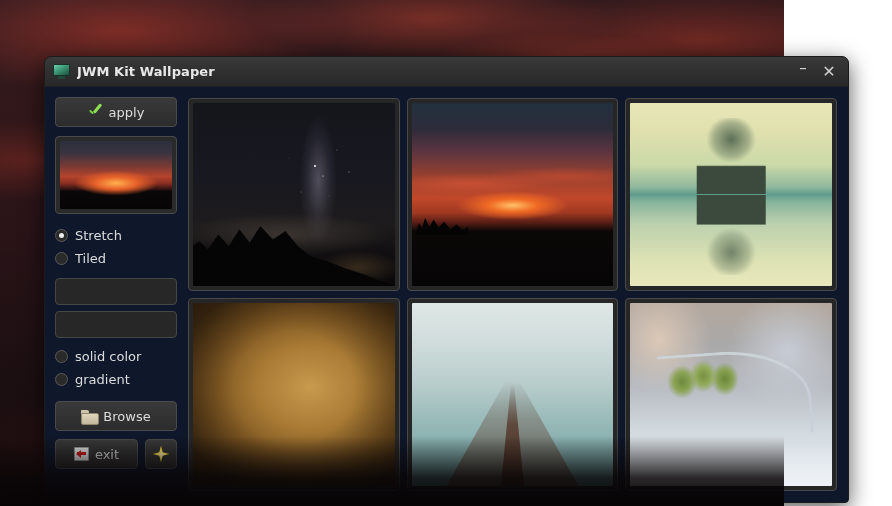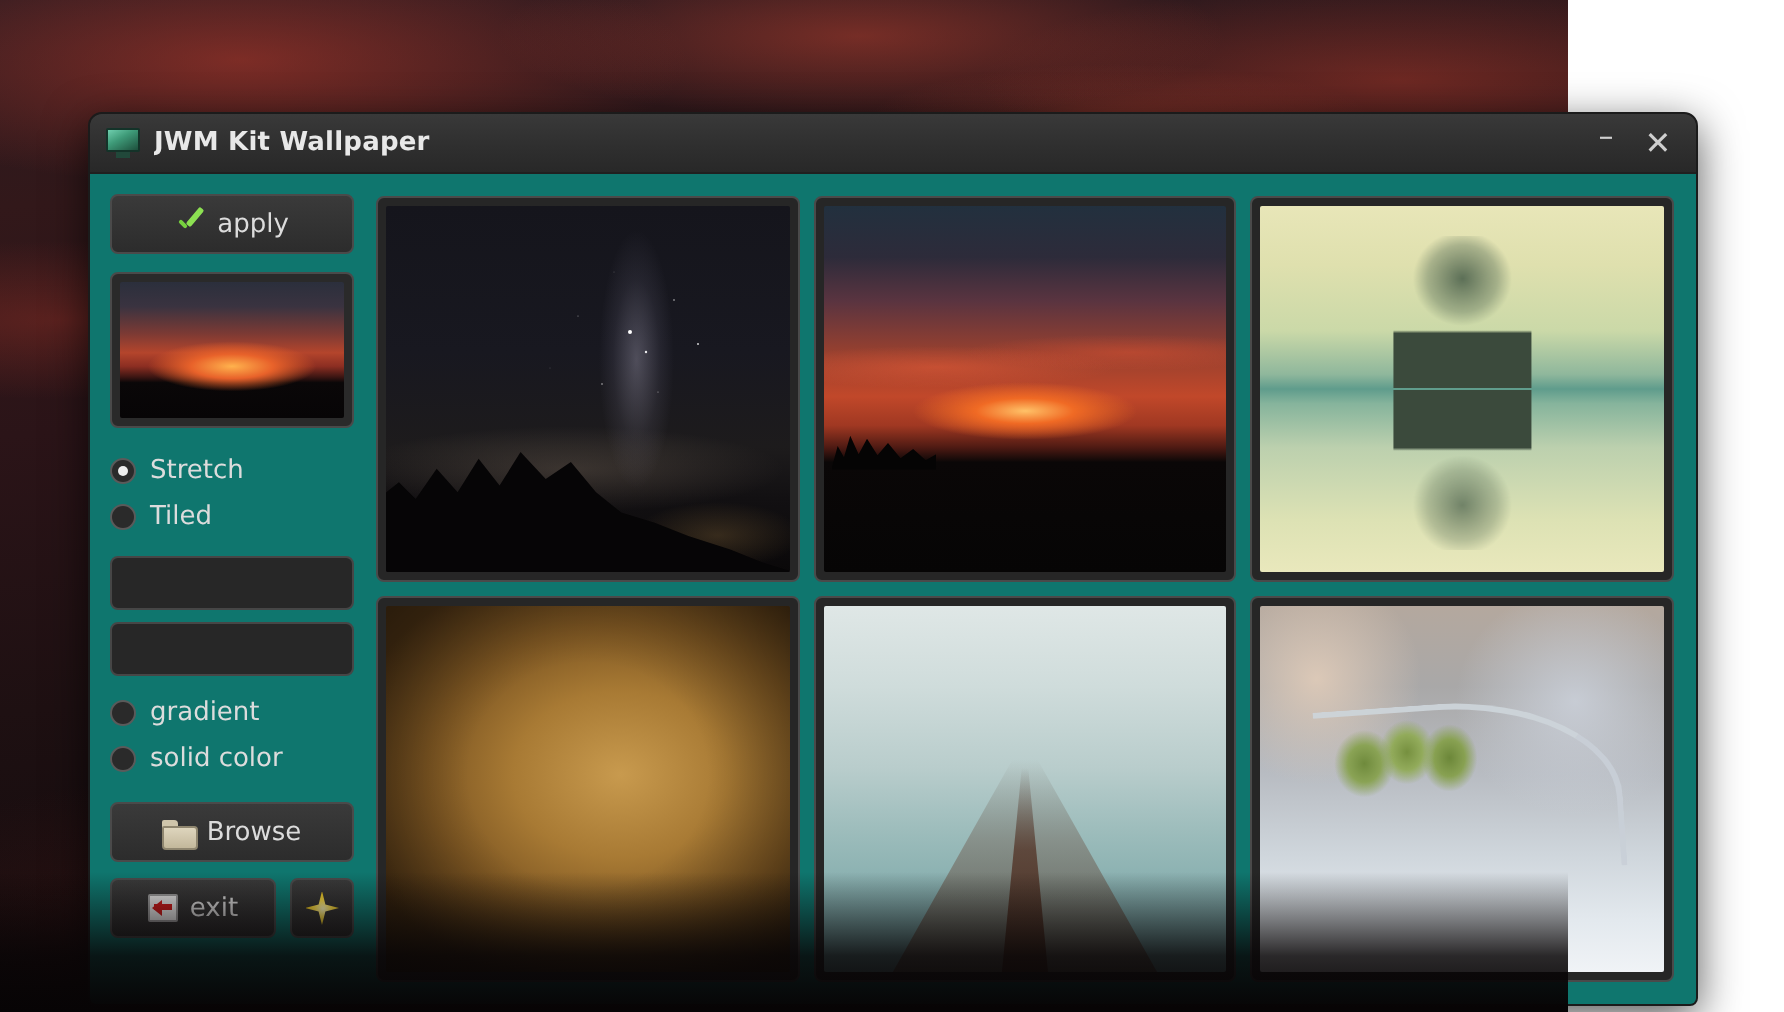--- a/index.html
+++ b/index.html
@@ -104,21 +104,21 @@
   }
   .tb-min { font-size: 15px; padding-bottom: 7px; }
   .tb-close { font-size: 16px; }
 
   
   #body {
     flex: 1 1 auto;
     display: flex;
     padding: 10px;
     gap: 10px;
-    background: #0f766e;
+    background: #0f172a;
   }
 
   
   #sidebar {
     width: 122px;
     flex: 0 0 122px;
     display: flex;
     flex-direction: column;
   }
 
@@ -516,25 +516,25 @@
           <span class="radio-label">Tiled</span>
         </div>
 
         <div class="text-input" id="input-color" placeholder=""></div>
         <div class="text-input" id="input-gradient" placeholder=""></div>
 
         <div class="gap-sm"></div>
 
         <div class="radio-row">
           <span class="radio"></span>
-          <span class="radio-label">gradient</span>
+          <span class="radio-label">solid color</span>
         </div>
         <div class="radio-row">
           <span class="radio"></span>
-          <span class="radio-label">solid color</span>
+          <span class="radio-label">gradient</span>
         </div>
 
         <div class="btn" id="browse-btn">
           <span class="folder-icon"></span>
           <span>Browse</span>
         </div>
 
         <div id="bottom-row">
           <div class="btn" id="exit-btn">
             <span class="exit-icon"></span>

